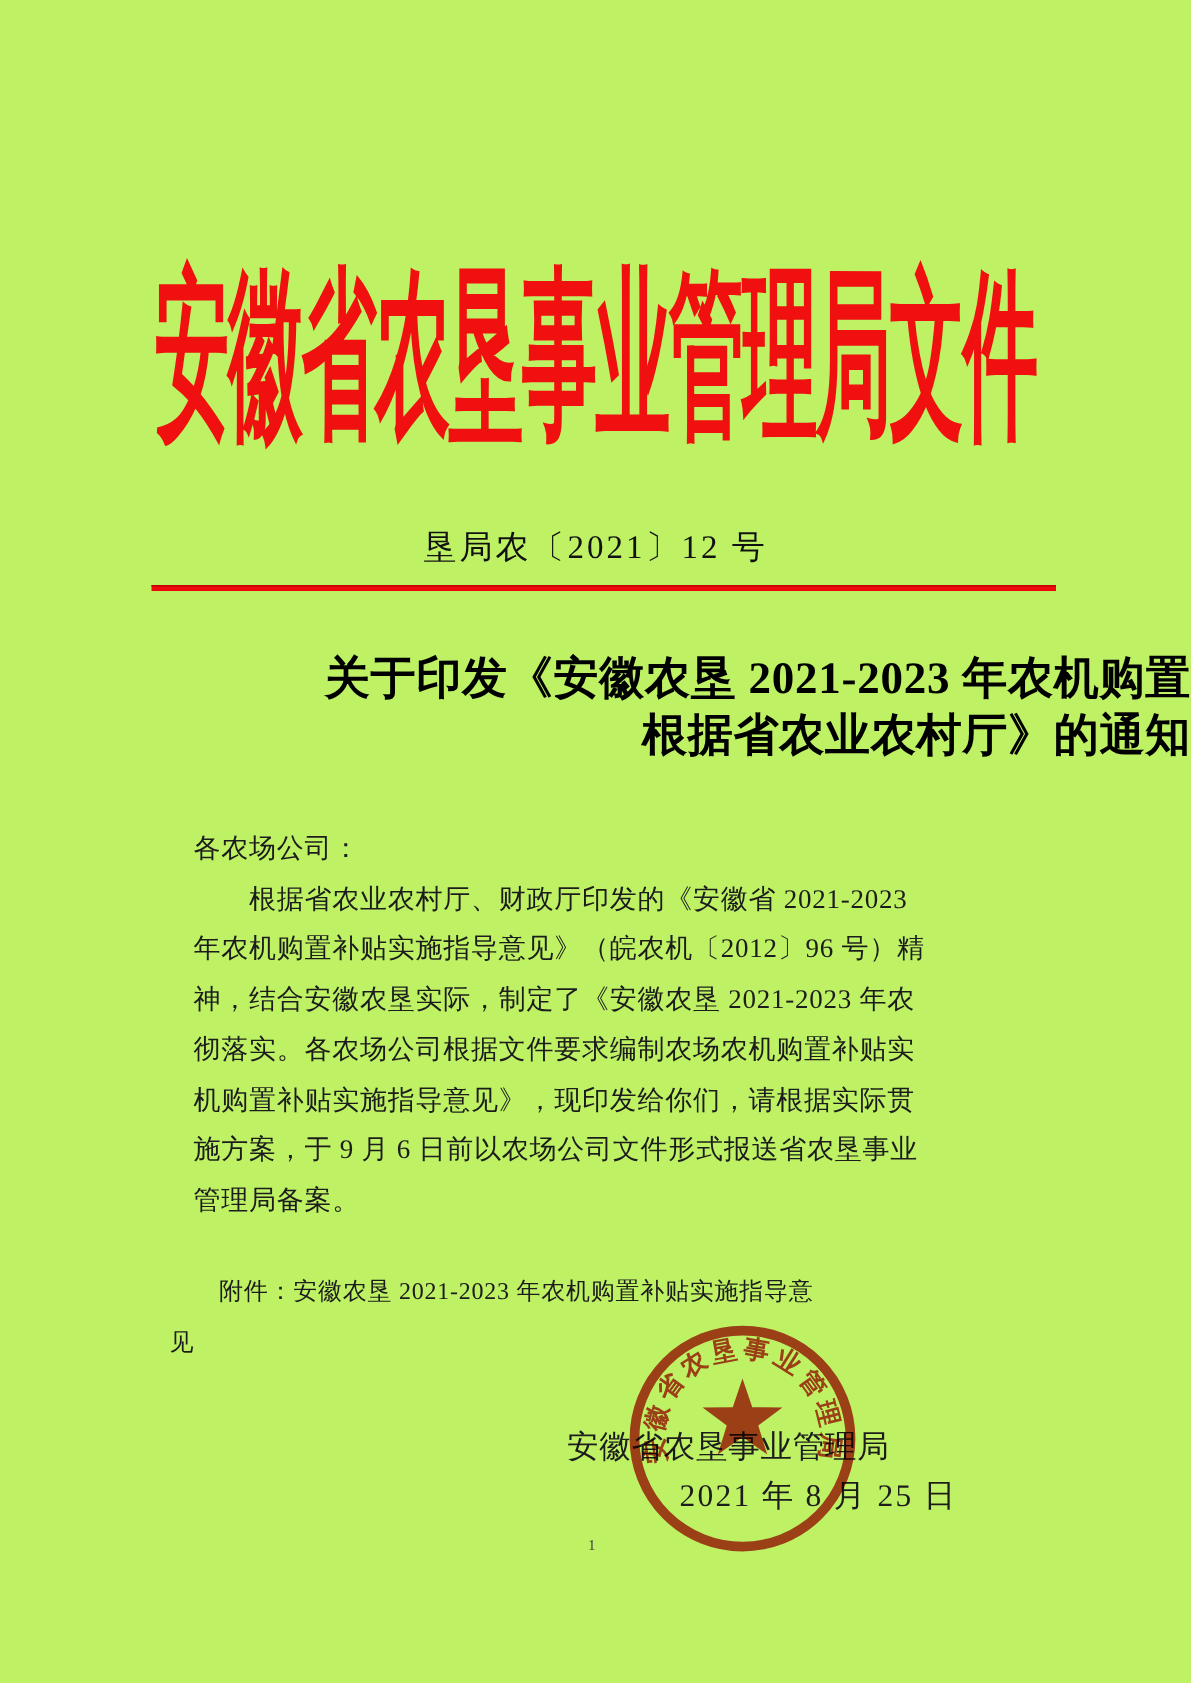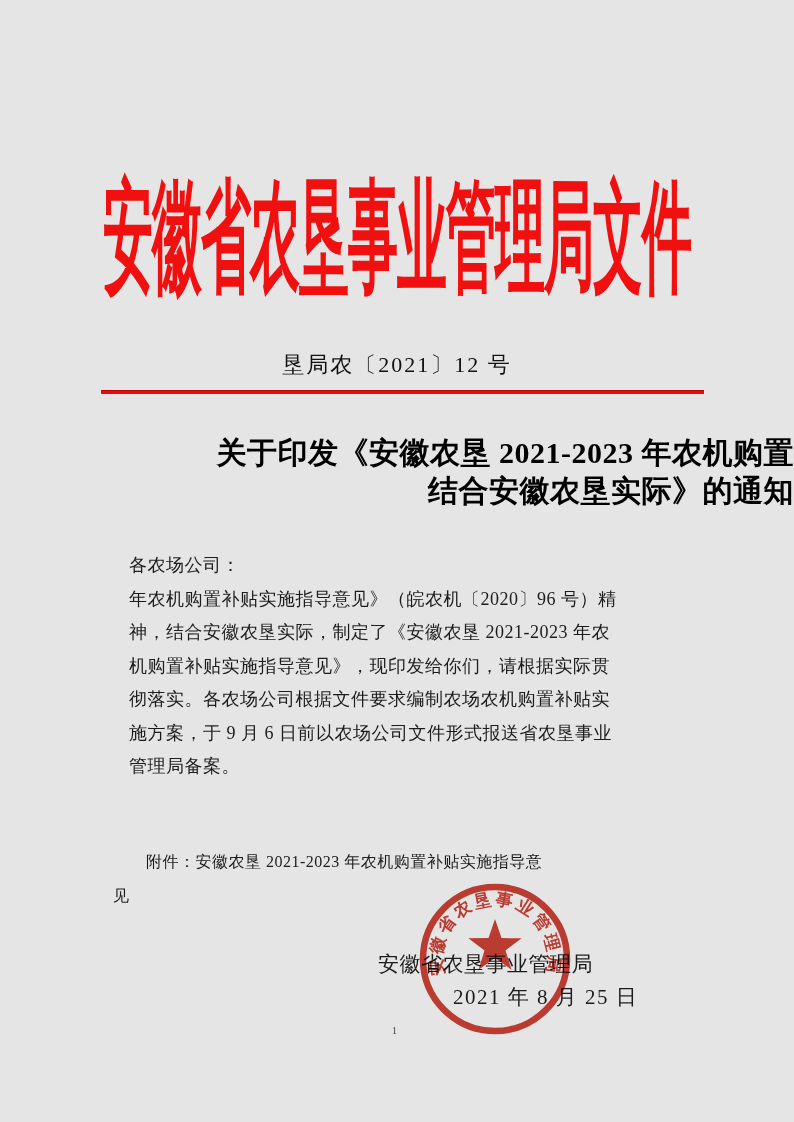--- a/index.html
+++ b/index.html
@@ -4,21 +4,21 @@
 <style>
   html, body {
     margin: 0;
     padding: 0;
     background: #ffffff;
   }
   .page {
     position: relative;
     width: 794px;
     height: 1122px;
-    background: #e5e5e5;
+    background: #bef264;
     overflow: hidden;
     font-family: "Liberation Serif", "DejaVu Serif", serif;
     color: #1a1a1a;
   }
 
   
   .org-title-wrap {
     position: absolute;
     left: 97px;
     top: 168px;
@@ -151,29 +151,30 @@
   <div class="org-title-wrap">
     <span class="org-title">安徽省农垦事业管理局文件</span>
   </div>
 
   <div class="doc-number">垦局农〔2021〕12 号</div>
 
   <div class="red-divider"></div>
 
   <div class="doc-title">
     <div>关于印发《安徽农垦 2021-2023 年农机购置</div>
-    <div>结合安徽农垦实际》的通知</div>
+    <div>根据省农业农村厅》的通知</div>
   </div>
 
   <div class="body-block">
     <div class="body-line">各农场公司：</div>
-    <div class="body-line">年农机购置补贴实施指导意见》（皖农机〔2020〕96 号）精</div>
+    <div class="body-line">　　根据省农业农村厅、财政厅印发的《安徽省 2021-2023</div>
+    <div class="body-line">年农机购置补贴实施指导意见》（皖农机〔2012〕96 号）精</div>
     <div class="body-line">神，结合安徽农垦实际，制定了《安徽农垦 2021-2023 年农</div>
+    <div class="body-line">彻落实。各农场公司根据文件要求编制农场农机购置补贴实</div>
     <div class="body-line">机购置补贴实施指导意见》，现印发给你们，请根据实际贯</div>
-    <div class="body-line">彻落实。各农场公司根据文件要求编制农场农机购置补贴实</div>
     <div class="body-line">施方案，于 9 月 6 日前以农场公司文件形式报送省农垦事业</div>
     <div class="body-line">管理局备案。</div>
   </div>
 
   <div class="attachment-block">
     <div class="body-line">　　附件：安徽农垦 2021-2023 年农机购置补贴实施指导意</div>
     <div class="body-line">见</div>
   </div>
 
   <div class="signature-org">安徽省农垦事业管理局</div>

